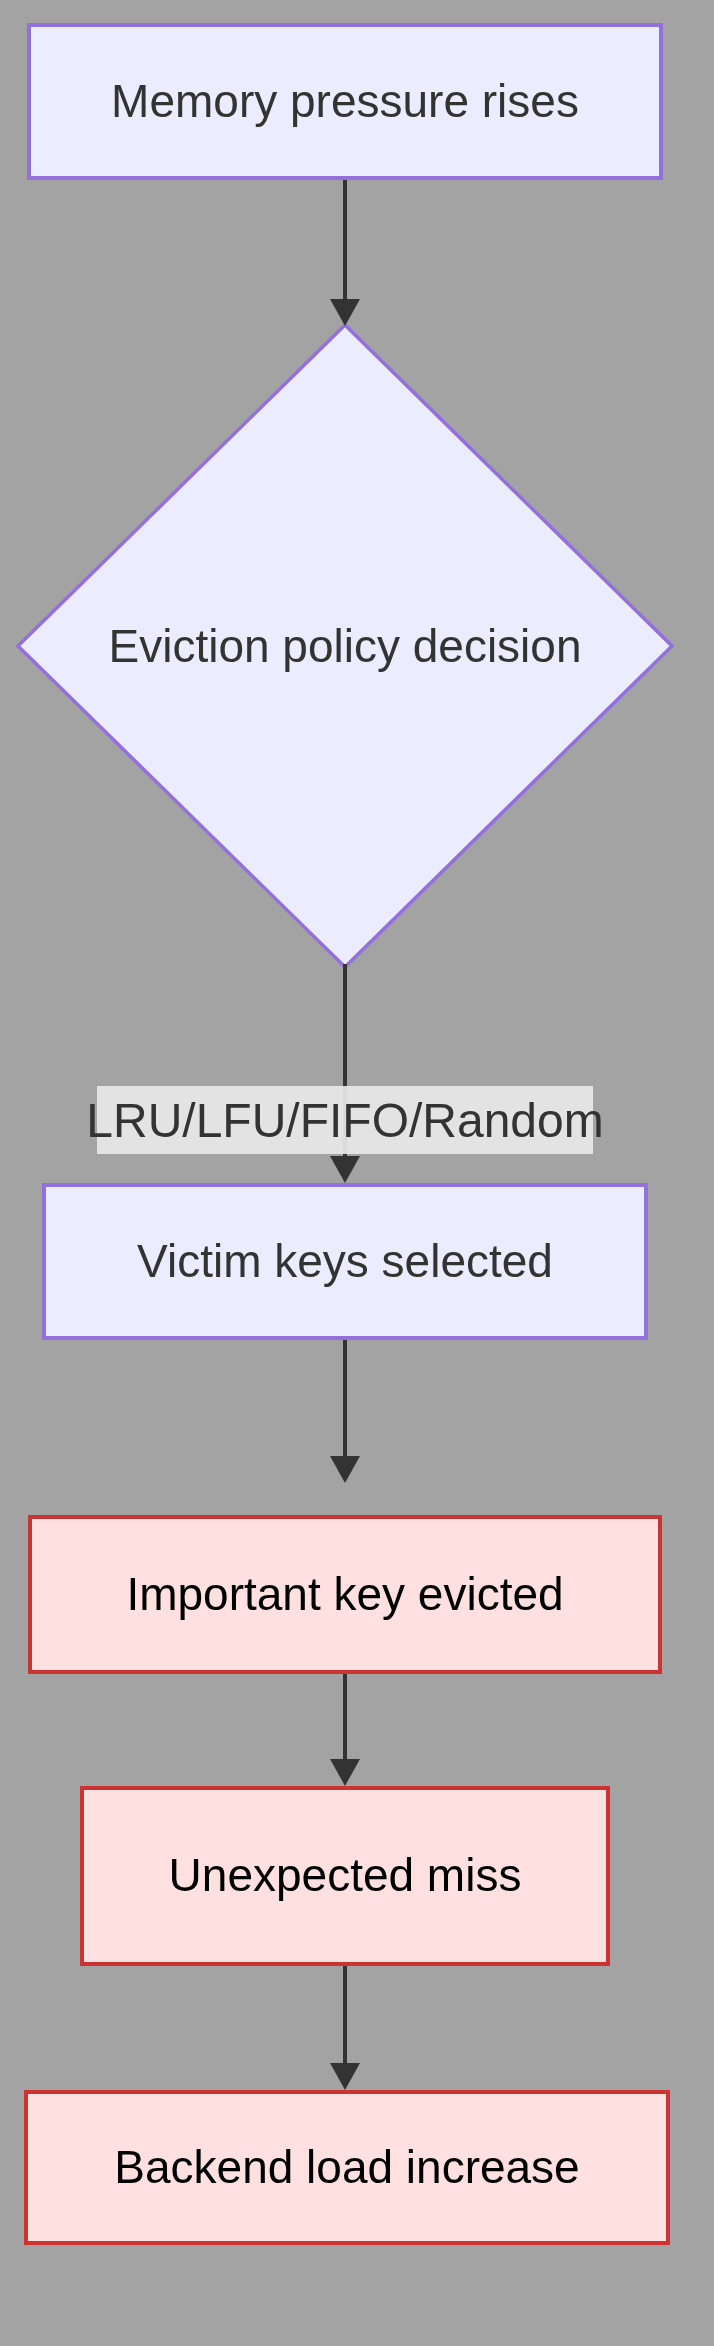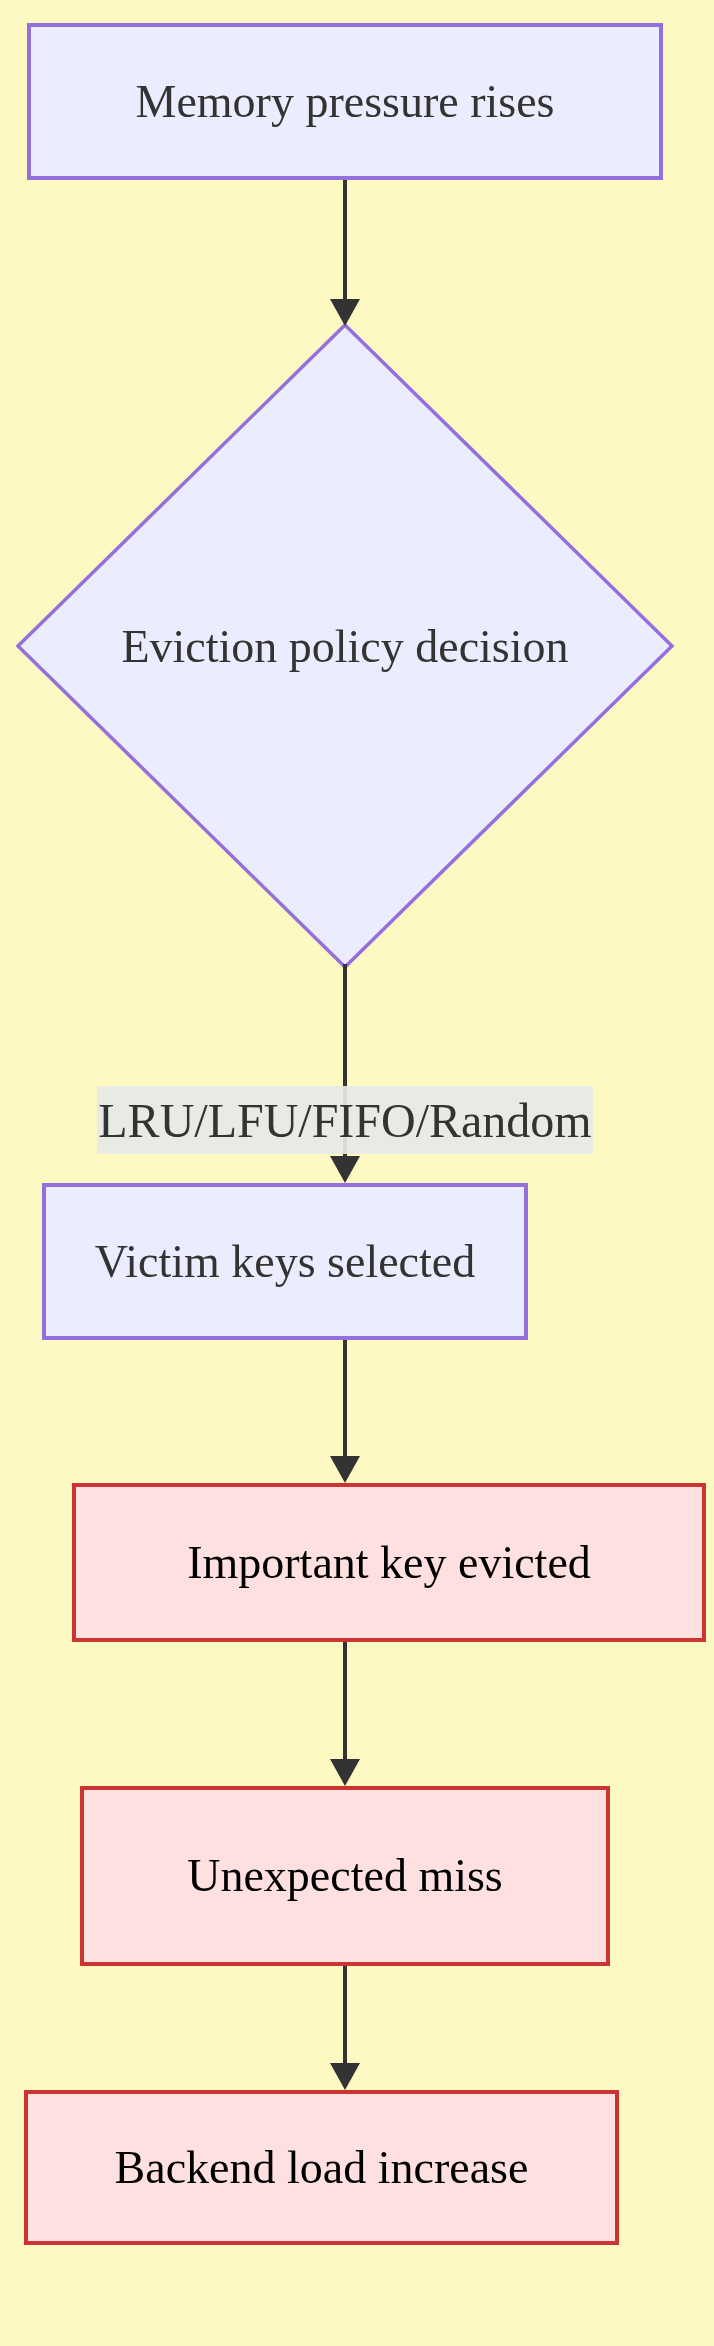--- a/index.html
+++ b/index.html
@@ -1,22 +1,22 @@
 <!DOCTYPE html>
 <html><head>
 <meta charset="utf-8">
 <style>
   html, body { margin: 0; padding: 0; background: #ffffff; }
   .canvas {
     position: relative;
     width: 714px;
     height: 2346px;
-    background: #fef9c3;
+    background: #a3a3a3;
     overflow: hidden;
-    font-family: Liberation Serif, serif;
+    font-family: Liberation Sans, sans-serif;
   }
   .edge-layer {
     position: absolute;
     left: 0; top: 0;
     width: 714px; height: 2346px;
   }
   .edge-line { stroke: #333333; stroke-width: 4; fill: none; }
   .arrowhead { fill: #333333; stroke: none; }
   .diamond-shape { fill: #ECECFF; stroke: #9370DB; stroke-width: 3.5; }
   .node {
@@ -58,24 +58,24 @@
     font-size: 48px;
     display: flex;
     align-items: center;
     justify-content: center;
     text-align: center;
     white-space: nowrap;
     margin-top: 45px;
   }
   
   .node-1 { left: 27px;  top: 23px;   width: 636px; height: 157px; }
-  .node-3 { left: 42px;  top: 1183px; width: 486px; height: 157px; }
-  .node-4 { left: 28px;  top: 1483px; width: 634px; height: 159px; margin-left: 44px; }
+  .node-3 { left: 42px;  top: 1183px; width: 606px; height: 157px; }
+  .node-4 { left: 28px;  top: 1515px; width: 634px; height: 159px; }
   .node-5 { left: 80px;  top: 1786px; width: 530px; height: 180px; }
-  .node-6 { left: 24px;  top: 2090px; width: 595px; height: 155px; text-align: center; }
+  .node-6 { left: 24px;  top: 2090px; width: 646px; height: 155px; text-align: center; }
 </style>
 </head>
 <body>
 
 <div class="canvas">
 
   <svg class="edge-layer" width="714" height="2346" viewBox="0 0 714 2346" xmlns="http://www.w3.org/2000/svg">
 
     <polygon class="diamond-shape" points="345,325 672,646 345,967 18,646"></polygon>
 

